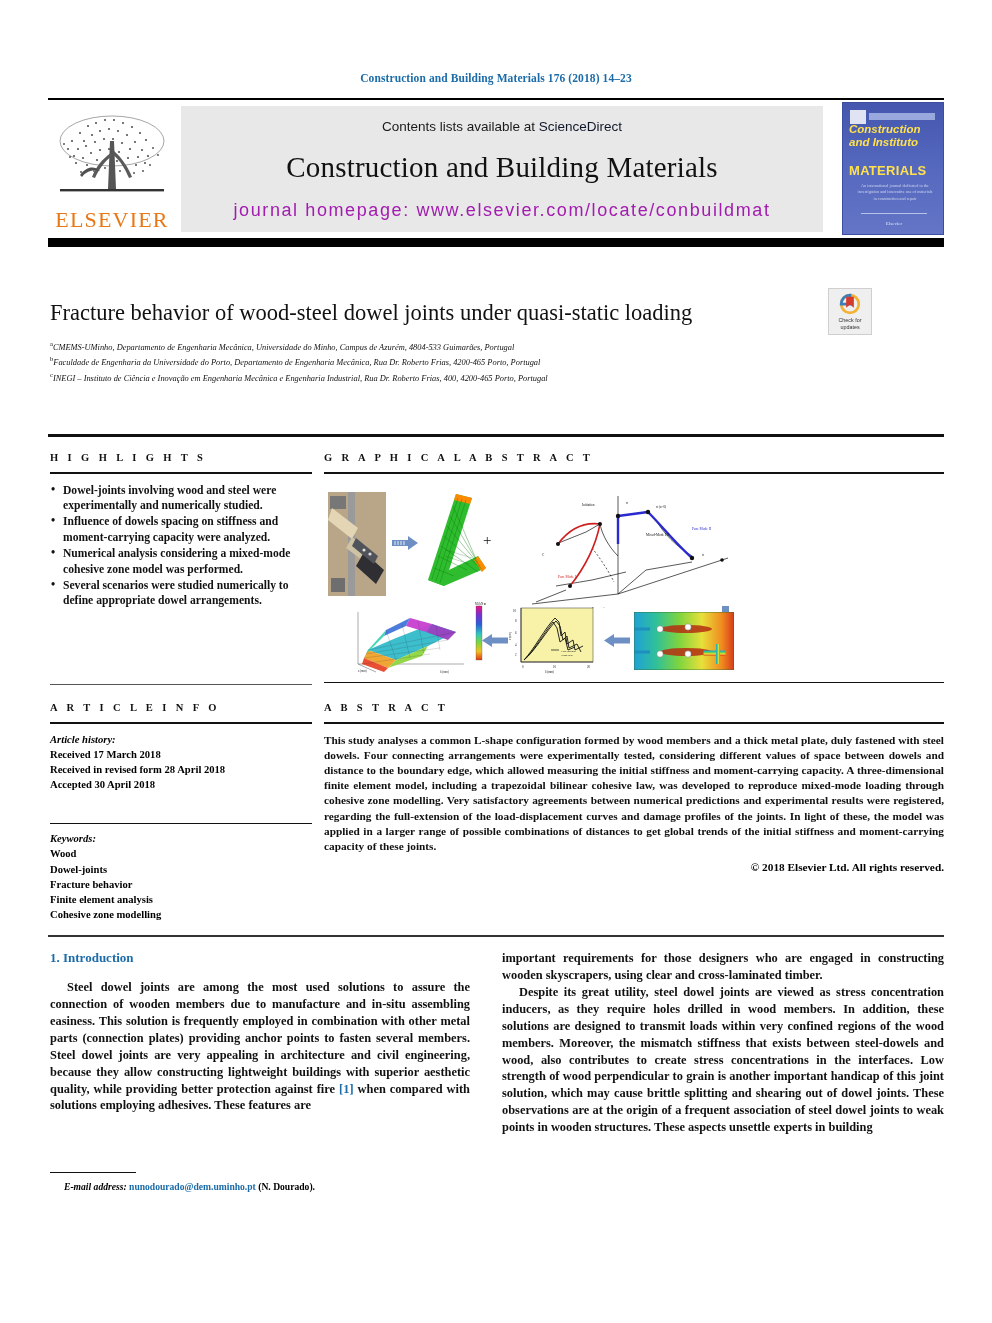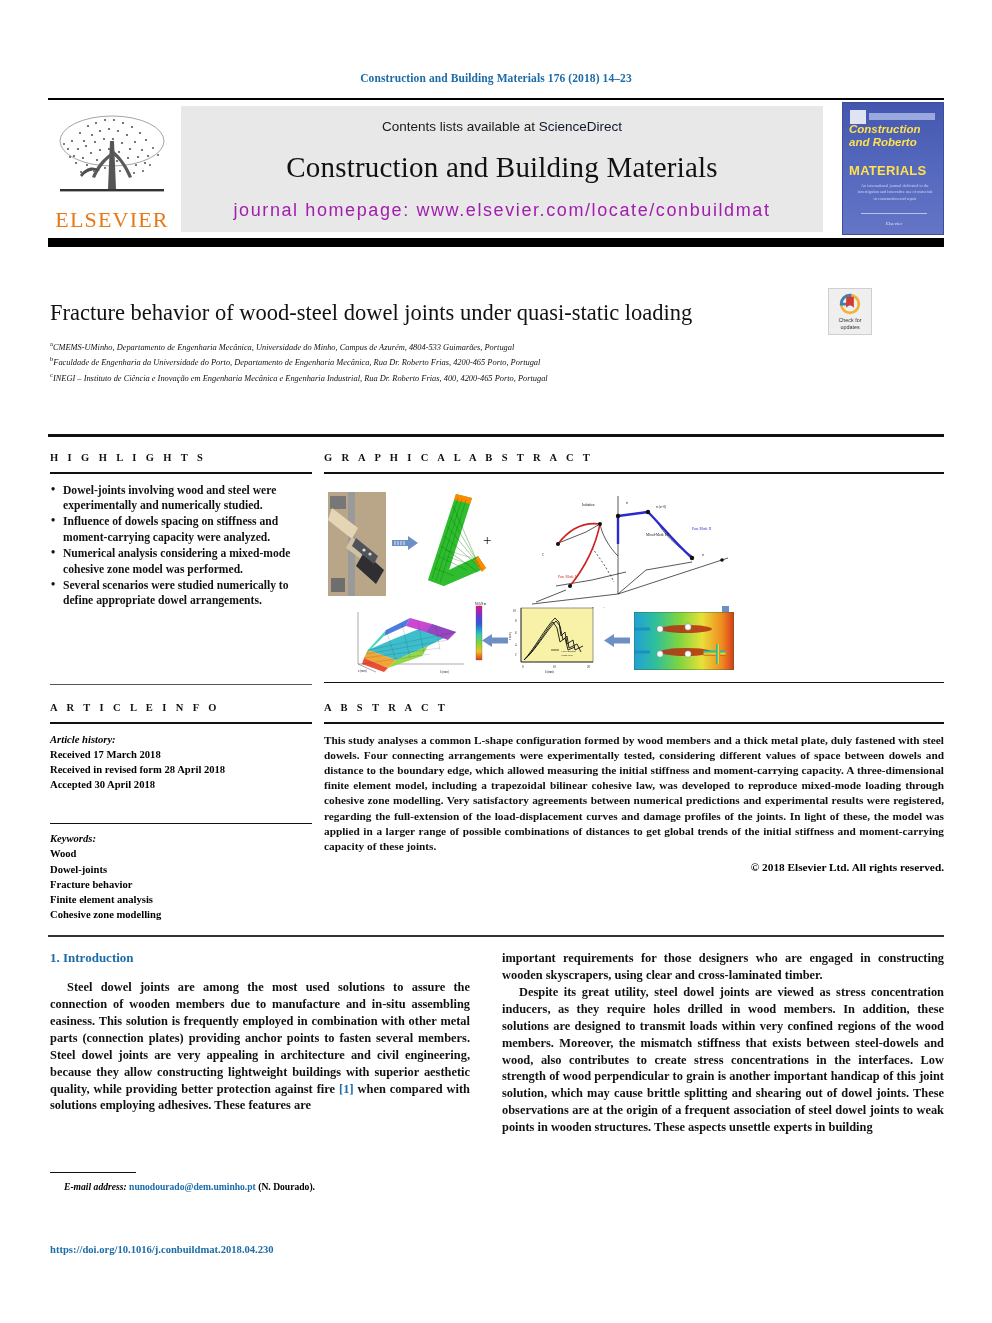--- a/index.html
+++ b/index.html
@@ -268,21 +268,21 @@
       <div class="journal-title">Construction and Building Materials</div>
       <div class="homepage-line">journal homepage: www.elsevier.com/locate/conbuildmat</div>
     </div>
 
     <div class="cover-thumb">
       <div class="cover-inner"></div>
       <div class="cover-elsbar"></div>
       <div class="cover-topline"></div>
       <div class="cover-t1">
         <span>Construction</span><br>
-        <span>and Roberto</span>
+        <span>and Instituto</span>
       </div>
       <div class="cover-t2">MATERIALS</div>
       <div class="cover-blurb">An international journal dedicated to the investigation and innovative use of materials in construction and repair</div>
       <div class="cover-footrule"></div>
       <div class="cover-footword">Elsevier</div>
     </div>
 
     <div class="mast-rule-bottom"></div>
   </div>
 
@@ -588,16 +588,15 @@
   <div class="footnote-rule"></div>
   <div class="footnote">
     <div style="padding-left:14px;">
       <span class="ital">E-mail address:</span>
       <span class="mail">nunodourado@dem.uminho.pt</span>
       <span>(N. Dourado).</span>
     </div>
   </div>
 
   <div class="doi-block">
-    <div class="doi-link">https://doi.org/10.1016/j.conbuildmat.2018.04.230</div>
   </div>
 
 </div>
 
 </body></html>

